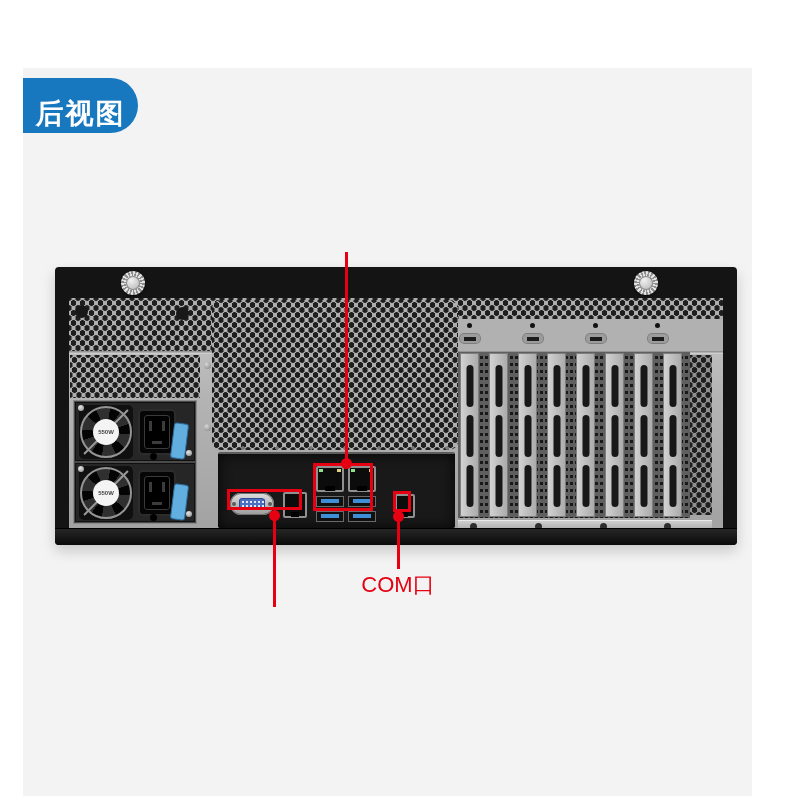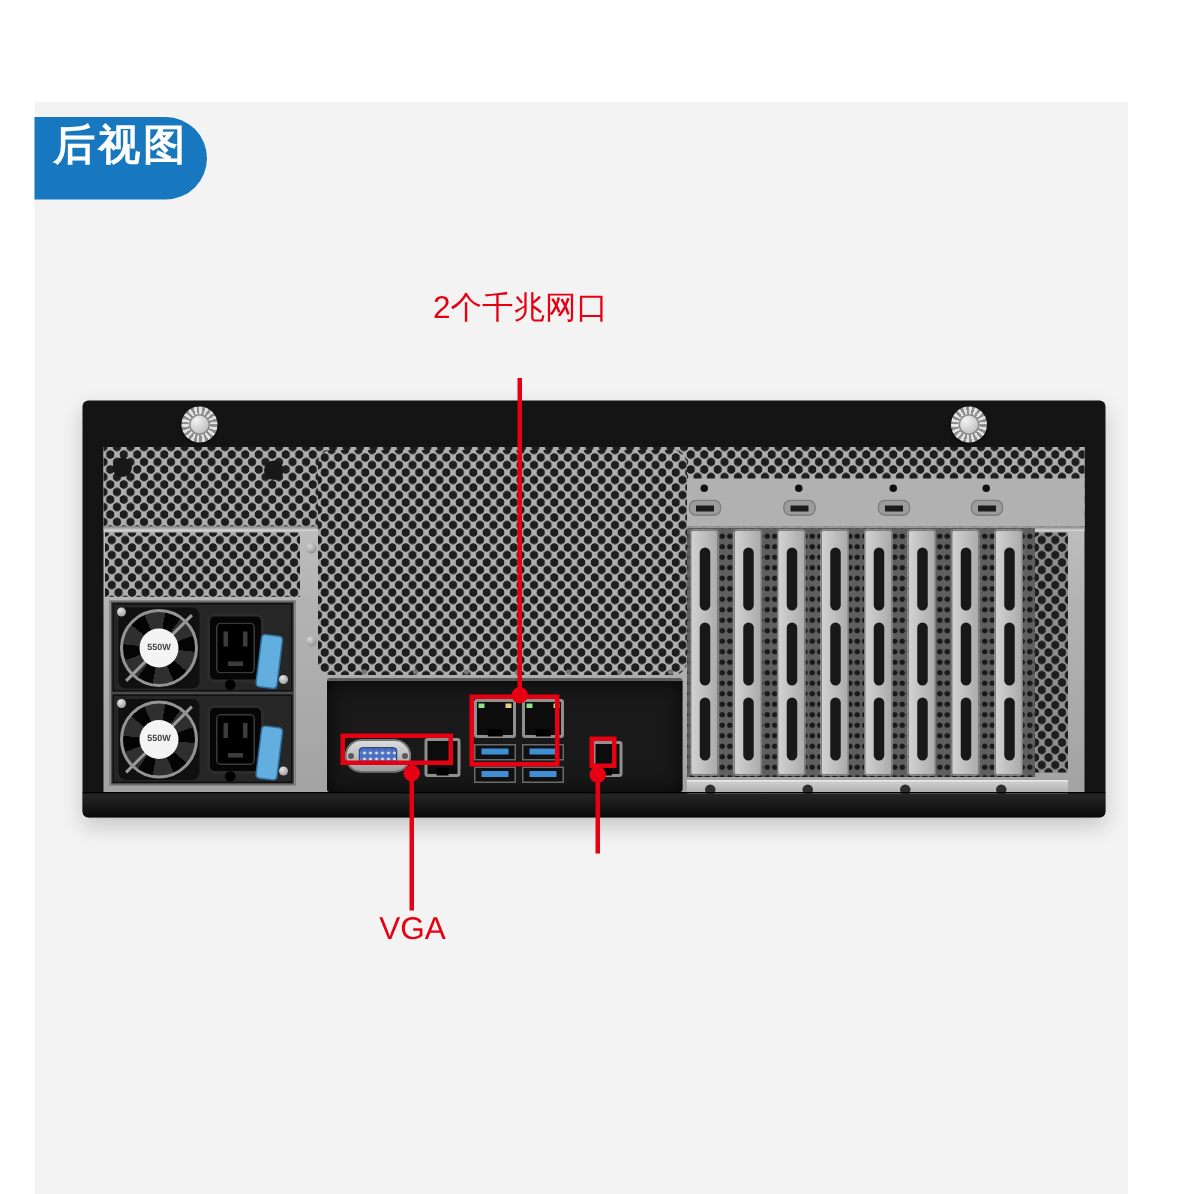--- a/index.html
+++ b/index.html
@@ -3,21 +3,21 @@
 <meta charset="utf-8">
 <style>
   * { margin:0; padding:0; box-sizing:border-box; }
   html,body { background:#fff; }
   .page { position:relative; width:790px; height:796px; background:#ffffff; overflow:hidden;
           font-family:"Liberation Sans","DejaVu Sans",sans-serif; }
 
   
   .card  { position:absolute; left:23px; top:68px; width:729px; height:728px; background:#f3f3f3; }
   .badge { position:absolute; left:23px; top:78px; width:115px; height:55px; background:#1878bf;
-           border-radius:0 28px 28px 0; display:flex; align-items:flex-start; justify-content:center;
+           border-radius:0 28px 28px 0; display:flex; align-items:flex-end; justify-content:center;
            color:#fff; font-size:28px; font-weight:bold; letter-spacing:2px; }
 
   
   .chassis { position:absolute; left:55px; top:267px; width:682px; height:278px; background:#141414;
              border-radius:4px; box-shadow:0 6px 14px rgba(0,0,0,.18); }
 
   .tscrew { position:absolute; width:24px; height:24px; border-radius:50%;
             background:repeating-conic-gradient(#e3e3e3 0 10deg,#8f8f8f 10deg 20deg);
             box-shadow:0 1px 2px rgba(0,0,0,.6); }
   .tscrew::after { content:""; position:absolute; left:5px; top:5px; width:14px; height:14px; border-radius:50%;
@@ -272,29 +272,30 @@
         <span class="rail-hole rh2"></span>
         <span class="rail-hole rh3"></span>
         <span class="rail-hole rh4"></span>
       </div>
     </div>
 
     <div class="rail-bottom"></div>
   </div>
 
   <div class="red-text ann-top">
-    <div>2个千兆网口</div>
   </div>
   <div class="red-line l-top"></div>
   <span class="red-dot d-top"></span>
   <div class="red-box bx-lan"></div>
 
   <div class="red-box bx-vga"></div>
   <span class="red-dot d-vga"></span>
   <div class="red-line l-vga"></div>
   <div class="red-text ann-vga">
-    <div>VGA</div>
   </div>
 
   <div class="red-box bx-com"></div>
   <span class="red-dot d-com"></span>
   <div class="red-line l-com"></div>
+  <div class="red-text ann-com">
+    <span>COM口</span>
+  </div>
 </div>
 
 </body></html>

